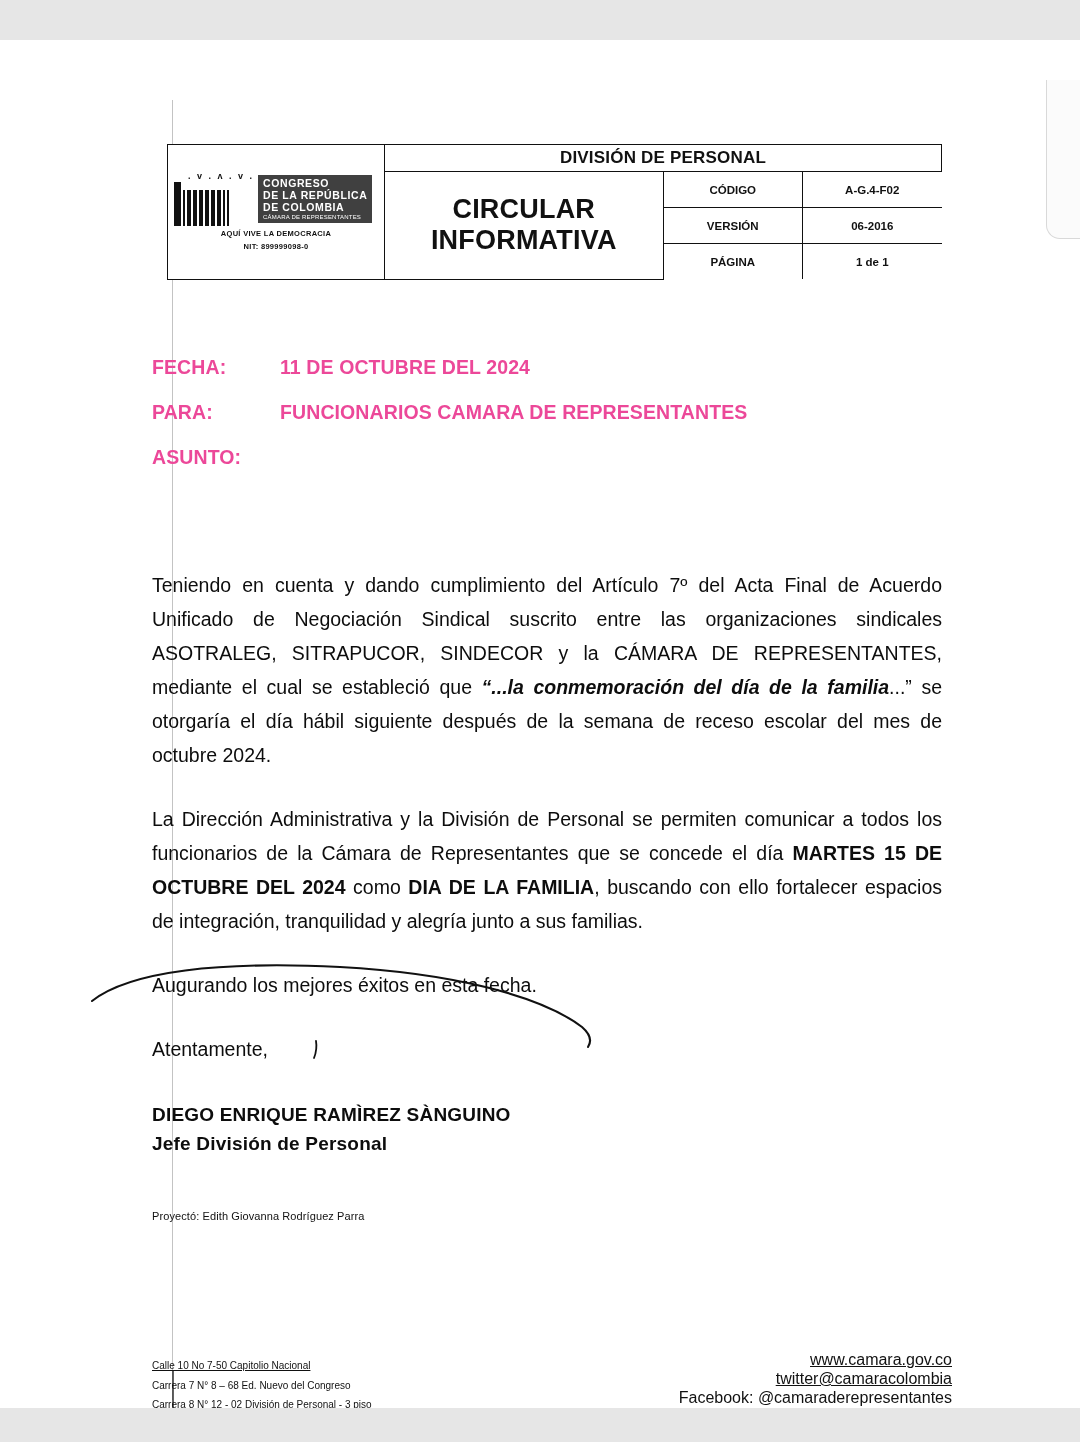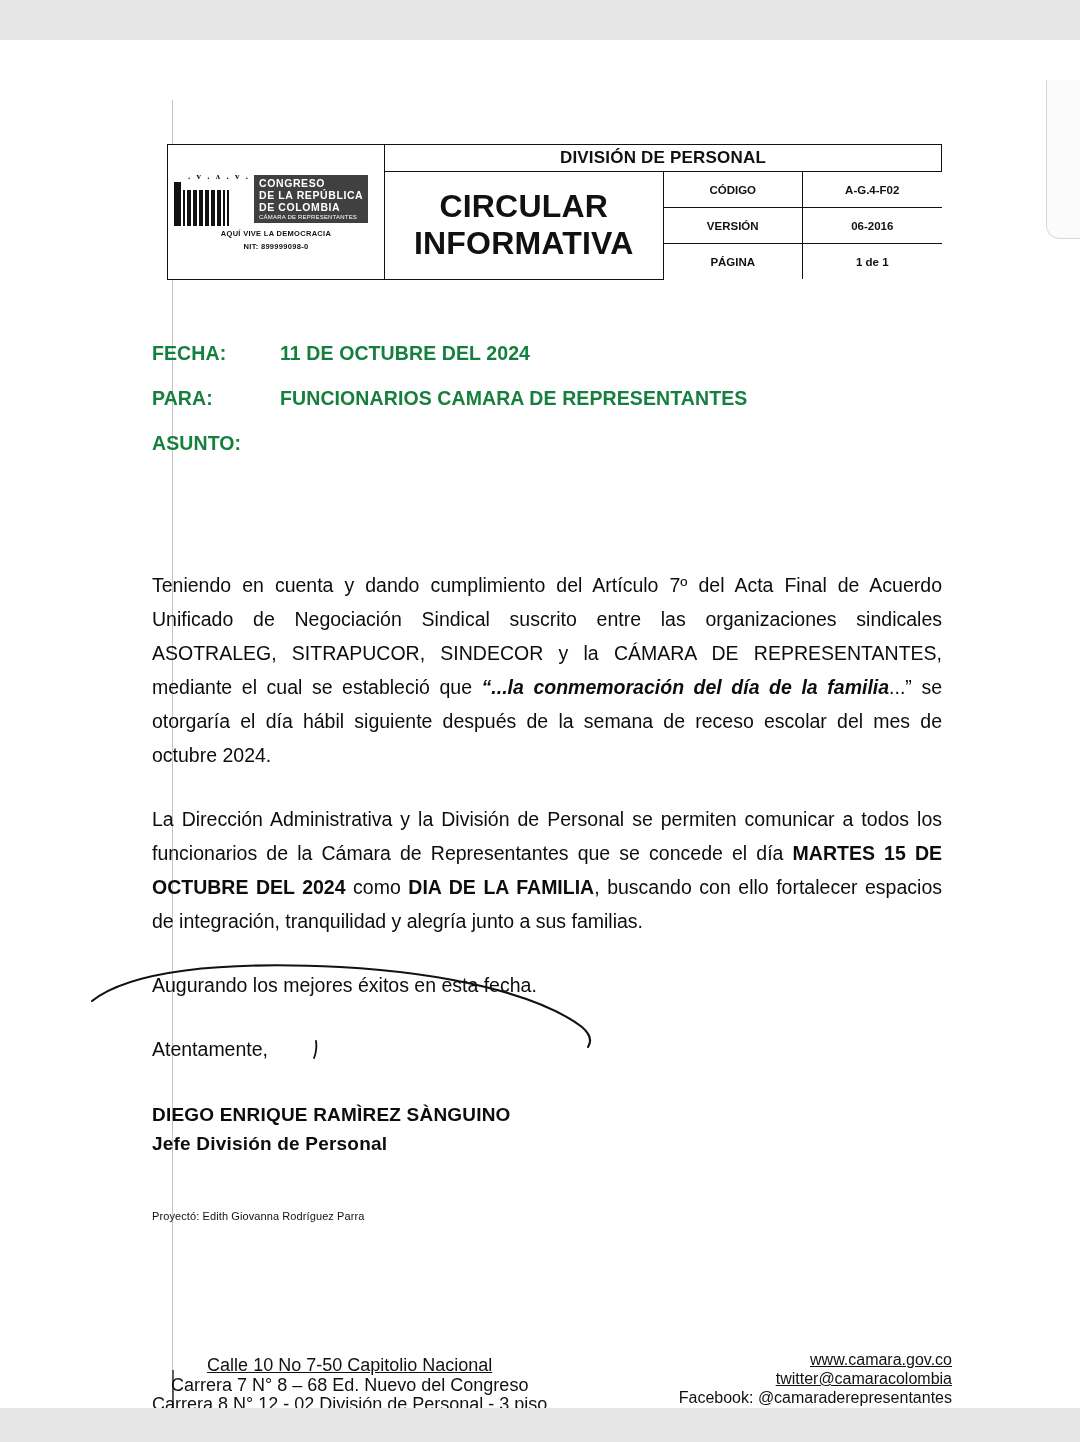--- a/index.html
+++ b/index.html
@@ -113,21 +113,20 @@
   .barcode i.wide { width: 7px; }
   .dots {
     font-size: 9px;
     letter-spacing: 2px;
     color: #111;
     line-height: 8px;
     font-weight: bold;
     height: 10px;
     text-align: center;
     padding-left: 14px;
-    font-family: Liberation Serif, serif;
   }
   .logo-left { display: flex; flex-direction: column; }
   .logo-box {
     background: #404040;
     color: #fff;
     padding: 3px 5px 2px 5px;
     text-align: left;
     line-height: 1.12;
   }
   .logo-box .l1, .logo-box .l2, .logo-box .l3 {
@@ -151,21 +150,21 @@
     margin-top: 3px;
   }
   .div-personal {
     font-size: 17px;
     font-weight: bold;
     color: #111;
     letter-spacing: .2px;
     height: 26px;
   }
   .circular {
-    font-size: 32px;
+    font-size: 27px;
     font-weight: bold;
     color: #111;
     letter-spacing: .2px;
     height: 62px;
   }
   .meta-key {
     width: 86px;
     font-size: 11.5px;
     font-weight: bold;
     color: #111;
@@ -196,22 +195,23 @@
     left: 152px;
     top: 302px;
     width: 800px;
   }
   .field-row {
     display: flex;
     align-items: baseline;
     margin-bottom: 22px;
     font-size: 19.5px;
     font-weight: bold;
-    color: #15803d;
+    color: #ec4899;
     letter-spacing: .1px;
+    margin-top: 14px;
   }
   .field-label { width: 128px; flex: 0 0 128px; }
   .field-value { flex: 1; }
 
   
   .body-text {
     position: absolute;
     left: 152px;
     top: 528px;
     width: 790px;
@@ -252,24 +252,24 @@
     font-size: 11px;
     color: #111;
     letter-spacing: .1px;
   }
 
   
   .footer-left {
     position: absolute;
     left: 152px;
     top: 1316px;
-    font-size: 18px;
+    font-size: 10px;
     color: #111;
     line-height: 19.5px;
-    text-align: center;
+    text-align: left;
   }
   .footer-right {
     position: absolute;
     right: 128px;
     top: 1310px;
     font-size: 16px;
     color: #111;
     line-height: 19px;
     text-align: right;
   }

